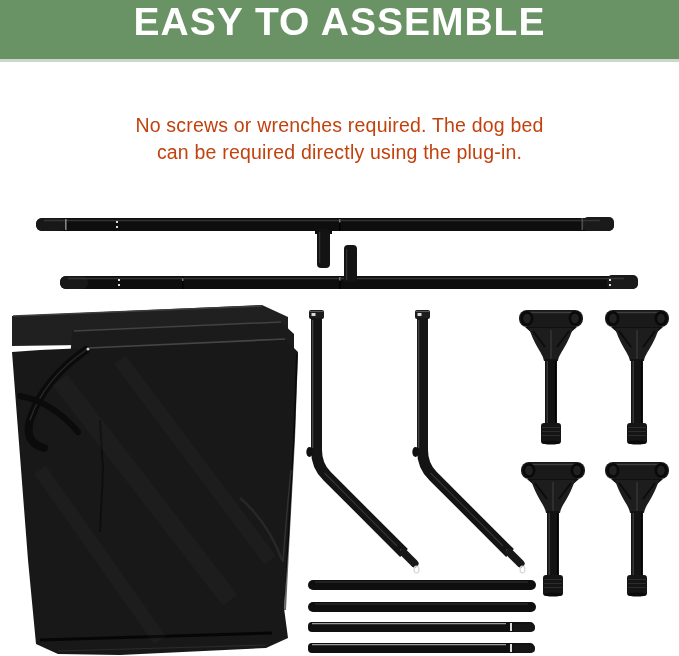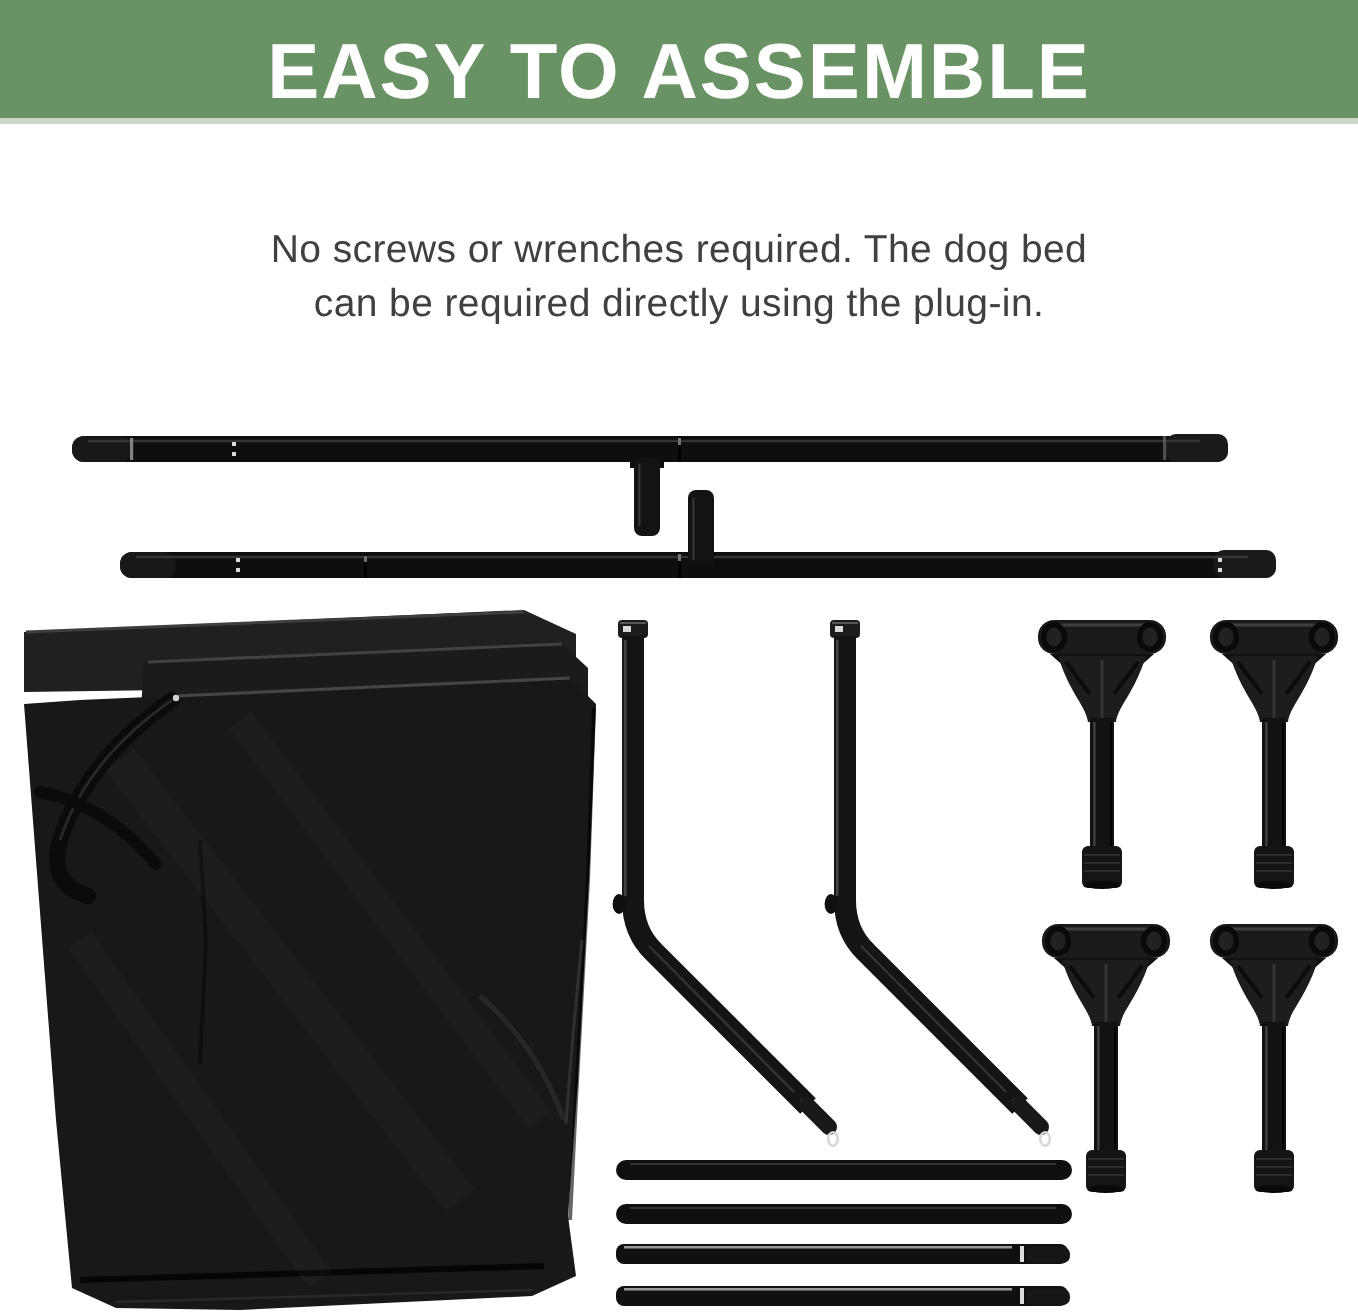--- a/index.html
+++ b/index.html
@@ -7,33 +7,33 @@
     position:relative;
     width:679px;height:656px;
     background:#ffffff;
     overflow:hidden;
     font-family:"Liberation Sans", sans-serif;
   }
   .banner{
     position:absolute;top:0;left:0;right:0;height:59px;
     background:#6a9365;
     border-bottom:3px solid #ccd7c9;
-    display:flex;align-items:flex-end;justify-content:center;
+    display:flex;align-items:flex-start;justify-content:center;
   }
   .banner-title{
     color:#ffffff;
     font-weight:bold;
     font-size:39px;
     letter-spacing:1px;
     white-space:nowrap;
   }
   .description{
     position:absolute;top:112px;left:0;right:0;
     text-align:center;
-    color:#404040;
+    color:#c2410c;
     font-size:19.5px;
     line-height:27px;
     letter-spacing:0.2px;
   }
   .parts-svg{
     position:absolute;inset:0;
     width:679px;height:656px;
   }
 </style>
 </head>

